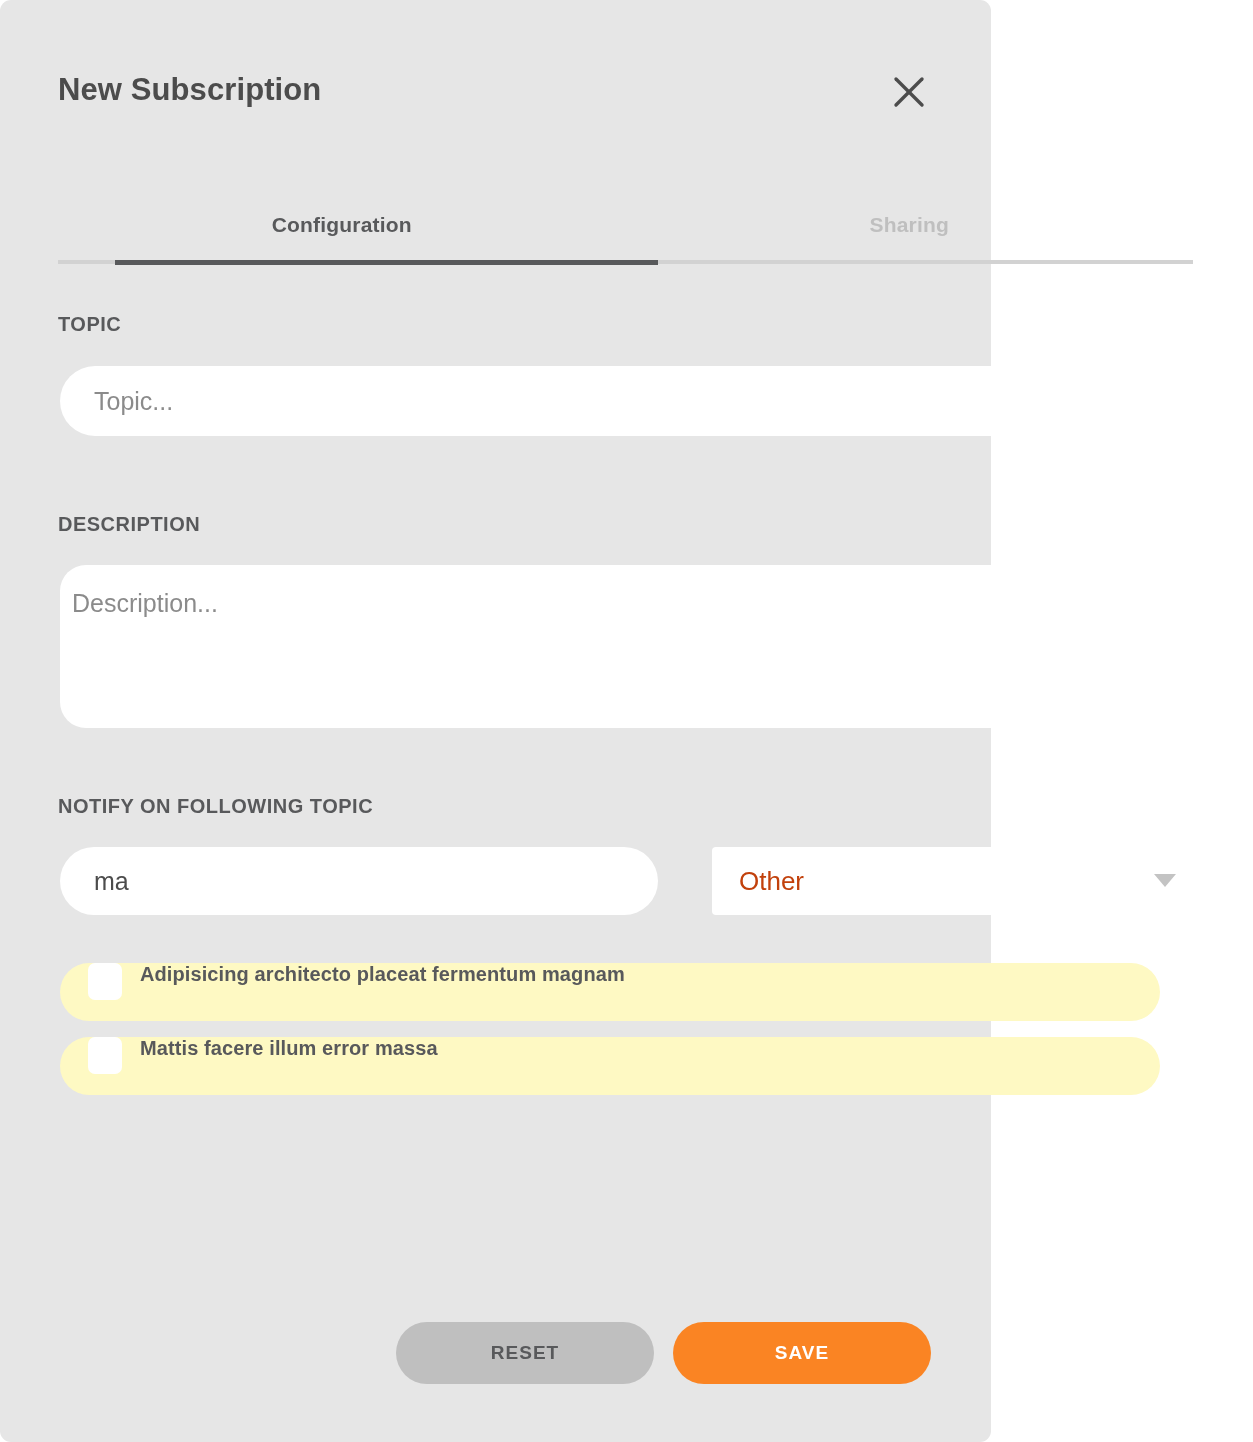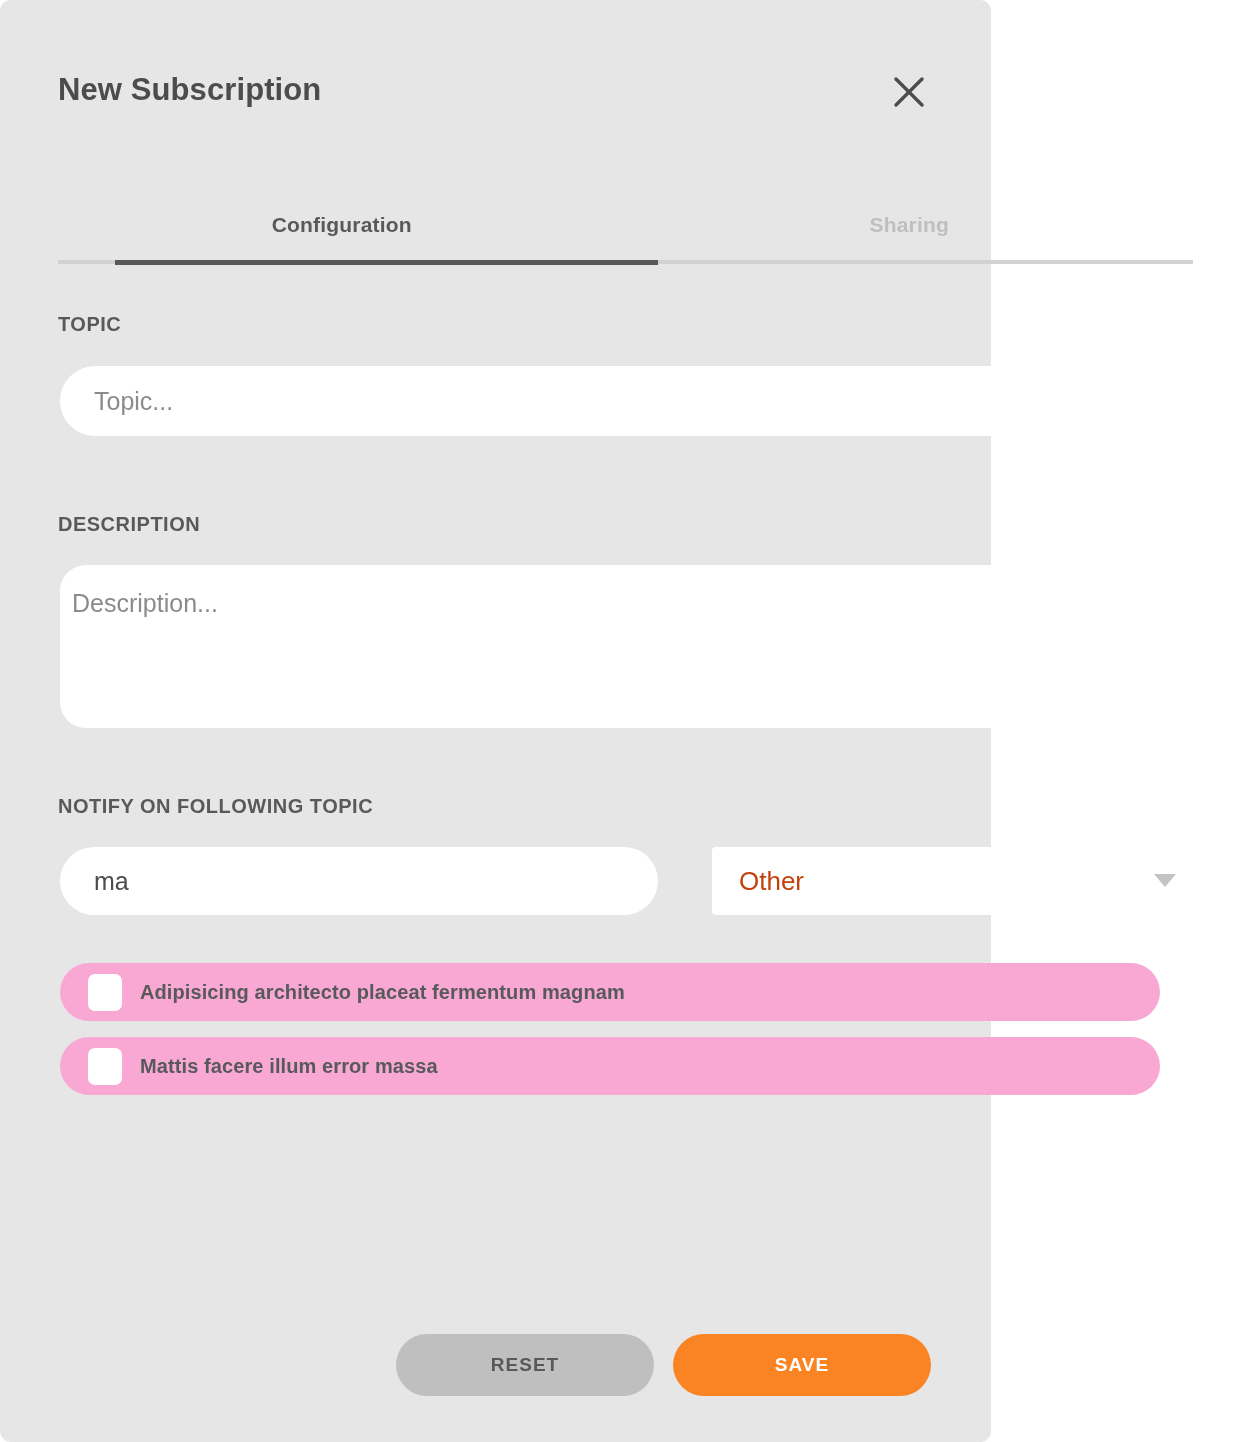--- a/index.html
+++ b/index.html
@@ -184,23 +184,23 @@
 
   
   .event-list {
     position: absolute;
     left: 60px;
     top: 963px;
     width: 1100px;
   }
   .event-row {
     display: flex;
-    align-items: center;
+    align-items: flex-start;
     height: 58px;
-    background: #f9a8d4;
+    background: #fef9c3;
     border-radius: 29px;
     margin-bottom: 16px;
     padding-left: 28px;
     cursor: pointer;
   }
   .event-checkbox {
     width: 34px;
     height: 37px;
     background: #ffffff;
     border-radius: 7px;
@@ -211,21 +211,21 @@
     font-size: 20px;
     font-weight: bold;
     color: #58595b;
     letter-spacing: 0.1px;
   }
 
   
   .footer {
     position: absolute;
     left: 0;
-    bottom: 0;
+    bottom: 12px;
     width: 100%;
     height: 140px;
   }
   .btn {
     position: absolute;
     height: 62px;
     border: none;
     border-radius: 31px;
     font-family: "Liberation Sans", sans-serif;
     font-size: 19px;

